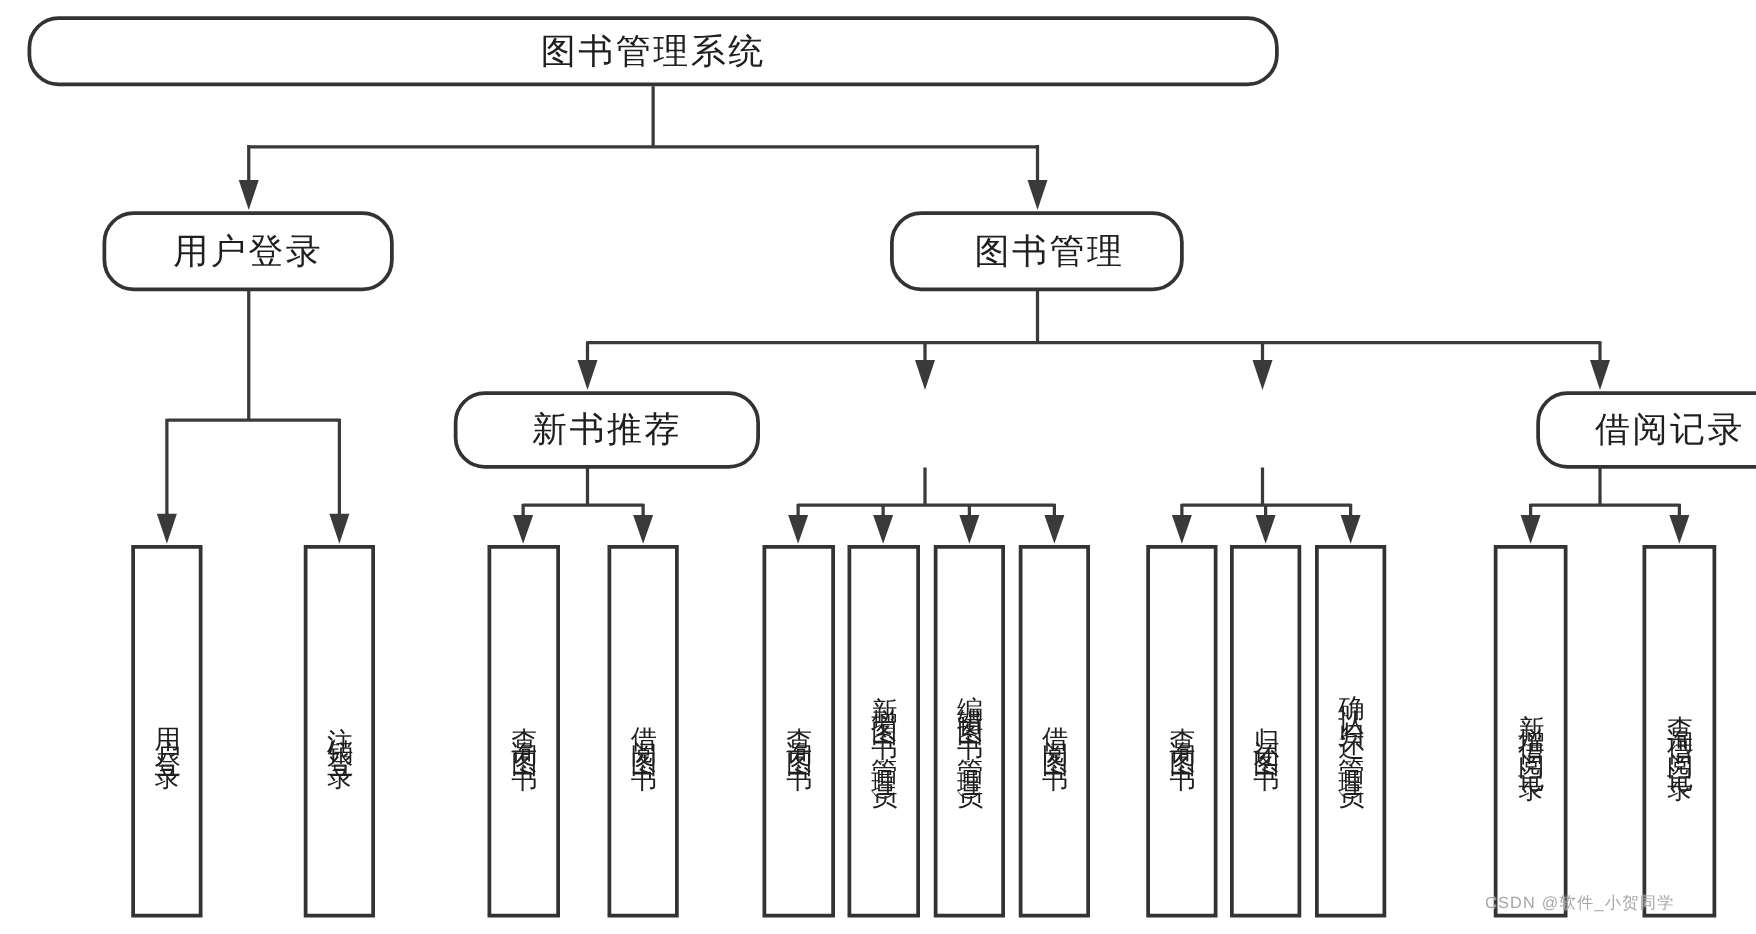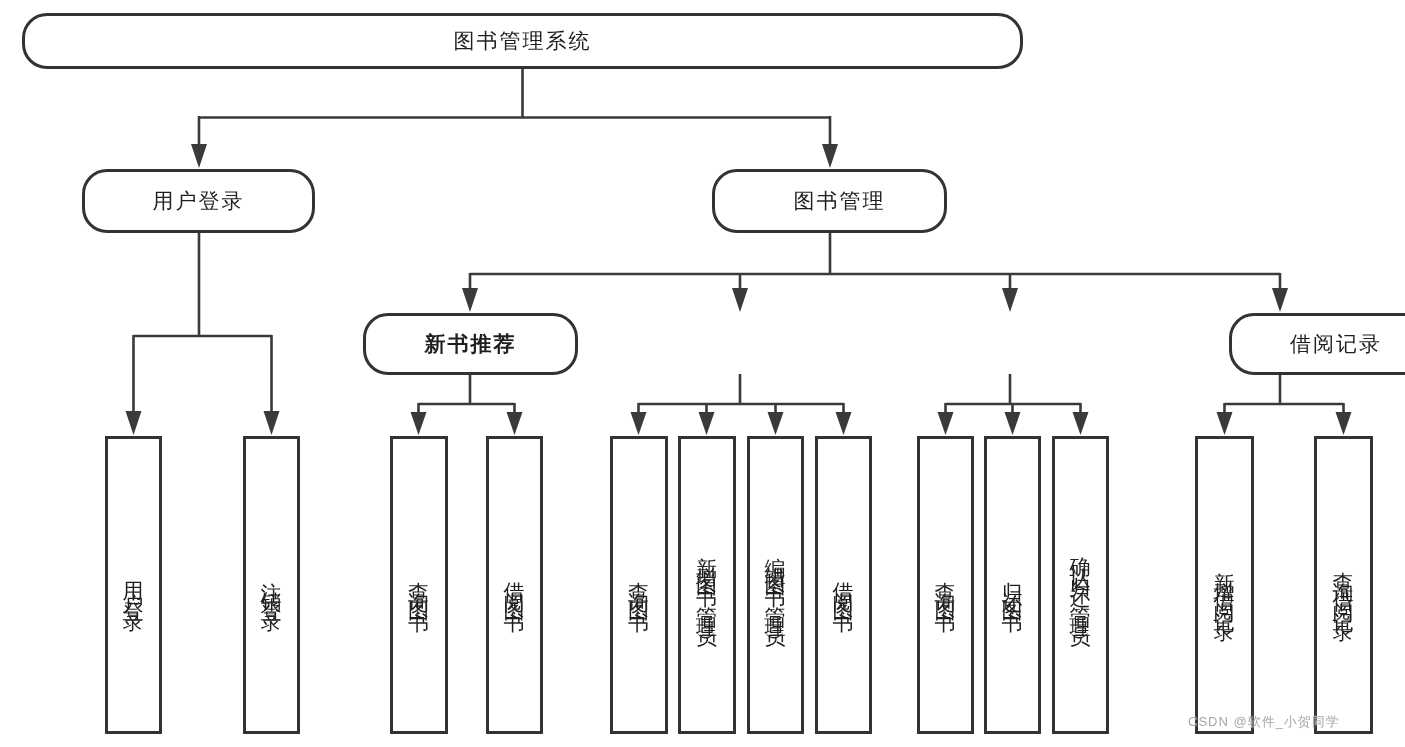--- a/index.html
+++ b/index.html
@@ -20,21 +20,21 @@
     position: absolute;
     box-sizing: border-box;
     border: 3px solid #333333;
     background: #ffffff;
     display: flex;
     align-items: center;
     justify-content: center;
     color: #1f1f1f;
   }
   .node.h {
-    font-size: 21px;
+    font-size: 28px;
     letter-spacing: 2px;
     white-space: nowrap;
     border-radius: 25px;
   }
   .node.leaf { top: 436px; width: 57px; height: 298px; }
   .vtext {
     writing-mode: vertical-rl;
     text-orientation: mixed;
     font-size: 21px;
     line-height: 1.1;
@@ -112,21 +112,21 @@
       <polygon points="1216.5,412 1232.5,412 1224.5,435"></polygon>
       <polygon points="1335.5,412 1351.5,412 1343.5,435"></polygon>
     </g>
   </svg>
 
   <div class="node h" style="left:22px; top:13px; width:1001px; height:56px;">图书管理系统</div>
 
   <div class="node h" style="left:82px; top:169px; width:233px; height:64px;">用户登录</div>
   <div class="node h" style="left:712px; top:169px; width:235px; height:64px;padding-left:20px;">图书管理</div>
 
-  <div class="node h" style="left:363px; top:313px; width:215px; height:62px;font-weight:bold;">新书推荐</div>
+  <div class="node h" style="left:363px; top:313px; width:245px; height:62px;">新书推荐</div>
   <div class="node h" style="left:1204px; top:313px; width:214px; height:62px;margin-left:25px;">借阅记录</div>
 
   <div class="node leaf" style="left:105px;">
     <span class="vtext">用户登录</span>
   </div>
   <div class="node leaf" style="left:243px;">
     <span class="vtext">注销登录</span>
   </div>
 
   <div class="node leaf" style="left:390px; width:58px;">

